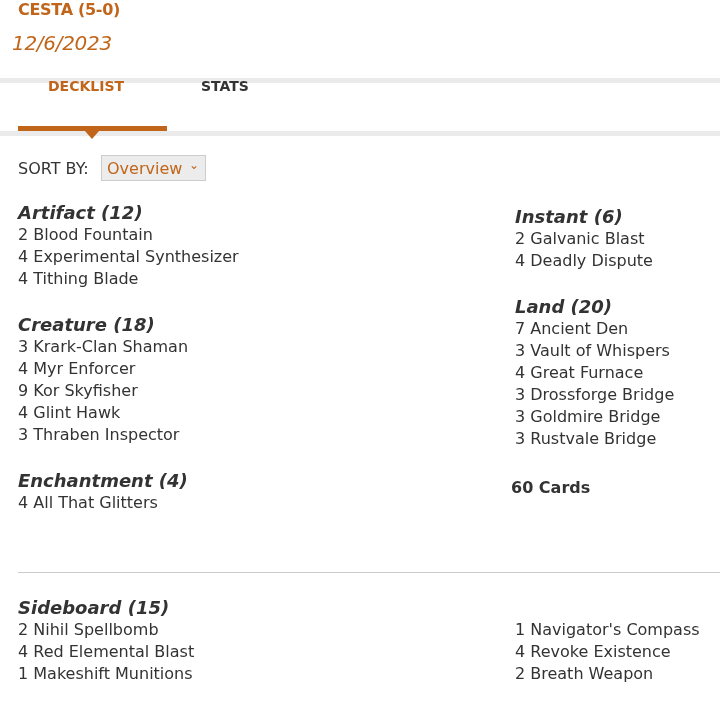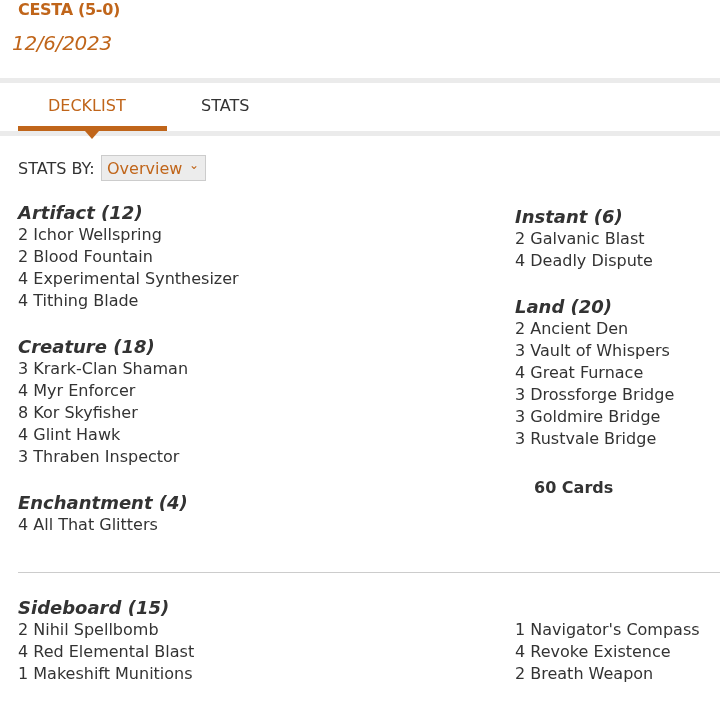--- a/index.html
+++ b/index.html
@@ -2,21 +2,21 @@
 <html><head>
 <meta charset="utf-8">
 <style>
   html, body { margin:0; padding:0; background:#fff; }
   body { width:720px; height:716px; overflow:hidden; position:relative;
          font-family:"DejaVu Sans", sans-serif; color:#333; }
   .title { position:absolute; left:18px; top:0px; font-size:16px; font-weight:bold; color:#c0651a; letter-spacing:-0.3px; }
   .date { position:absolute; left:12px; top:31px; font-size:20px; font-style:italic; color:#c0651a; letter-spacing:-0.3px; }
   .band1 { position:absolute; left:0; top:78px; width:720px; height:5px; background:#ebebeb; }
   .band2 { position:absolute; left:0; top:131px; width:720px; height:5px; background:#ebebeb; }
-  .tab { position:absolute; top:96px; font-size:16px; font-weight:normal; }
+  .tab { position:absolute; top:78px; font-size:14px; font-weight:bold; }
   .tab-decklist { left:48px; color:#c0651a; }
   .tab-stats { left:201px; color:#333; }
   .tab-underline { position:absolute; left:18px; top:126px; width:149px; height:5px; background:#c0651a; }
   .tab-caret { position:absolute; left:85px; top:131px; width:0; height:0;
                border-left:7px solid transparent; border-right:7px solid transparent; border-top:8px solid #c0651a; }
   .sort-label { position:absolute; left:18px; top:159px; font-size:16px; color:#333; }
   .sort-select { position:absolute; left:101px; top:155px; width:105px; height:26px; box-sizing:border-box;
                  border:1px solid #ccc; background:#ececec; color:#c0651a; font-size:16px;
                  padding:3px 0 4px 5px; }
   .sort-chev { position:absolute; right:6px; top:2px; font-size:12px; color:#c0651a; }
@@ -34,59 +34,58 @@
 <div class="date">12/6/2023</div>
 
 <div class="band1"></div>
 
 <div class="tab tab-decklist">DECKLIST</div>
 <div class="tab tab-stats">STATS</div>
 <div class="tab-underline"></div>
 <div class="band2"></div>
 <div class="tab-caret"></div>
 
-<div class="sort-label">STATS BY:</div>
+<div class="sort-label">SORT BY:</div>
 <div class="sort-select">
   <span>Overview</span>
   <span class="sort-chev">⌄</span>
 </div>
 
 <div class="col" style="left:18px; top:202px;">
   <div class="group-title">Artifact (12)</div>
-  <div class="card">2 Ichor Wellspring</div>
   <div class="card">2 Blood Fountain</div>
   <div class="card">4 Experimental Synthesizer</div>
   <div class="card">4 Tithing Blade</div>
   <div class="gap"></div>
   <div class="group-title">Creature (18)</div>
   <div class="card">3 Krark-Clan Shaman</div>
   <div class="card">4 Myr Enforcer</div>
-  <div class="card">8 Kor Skyfisher</div>
+  <div class="card">9 Kor Skyfisher</div>
   <div class="card">4 Glint Hawk</div>
   <div class="card">3 Thraben Inspector</div>
   <div class="gap"></div>
   <div class="group-title">Enchantment (4)</div>
   <div class="card">4 All That Glitters</div>
 </div>
 
 <div class="col" style="left:515px; top:206px;">
   <div class="group-title">Instant (6)</div>
   <div class="card">2 Galvanic Blast</div>
   <div class="card">4 Deadly Dispute</div>
   <div class="gap"></div>
   <div class="group-title">Land (20)</div>
-  <div class="card">2 Ancient Den</div>
+  <div class="card">7 Ancient Den</div>
   <div class="card">3 Vault of Whispers</div>
   <div class="card">4 Great Furnace</div>
   <div class="card">3 Drossforge Bridge</div>
   <div class="card">3 Goldmire Bridge</div>
   <div class="card">3 Rustvale Bridge</div>
 </div>
 
-<div class="total" style="position:absolute; left:534px; top:478px;">60 Cards</div>
+<div class="total" style="position:absolute; left:511px; top:478px;">60 Cards</div>
 
 <div class="hr"></div>
 
 <div class="col" style="left:18px; top:597px;">
   <div class="group-title">Sideboard (15)</div>
   <div class="card">2 Nihil Spellbomb</div>
   <div class="card">4 Red Elemental Blast</div>
   <div class="card">1 Makeshift Munitions</div>
 </div>
 <div class="col" style="left:515px; top:619px;">

